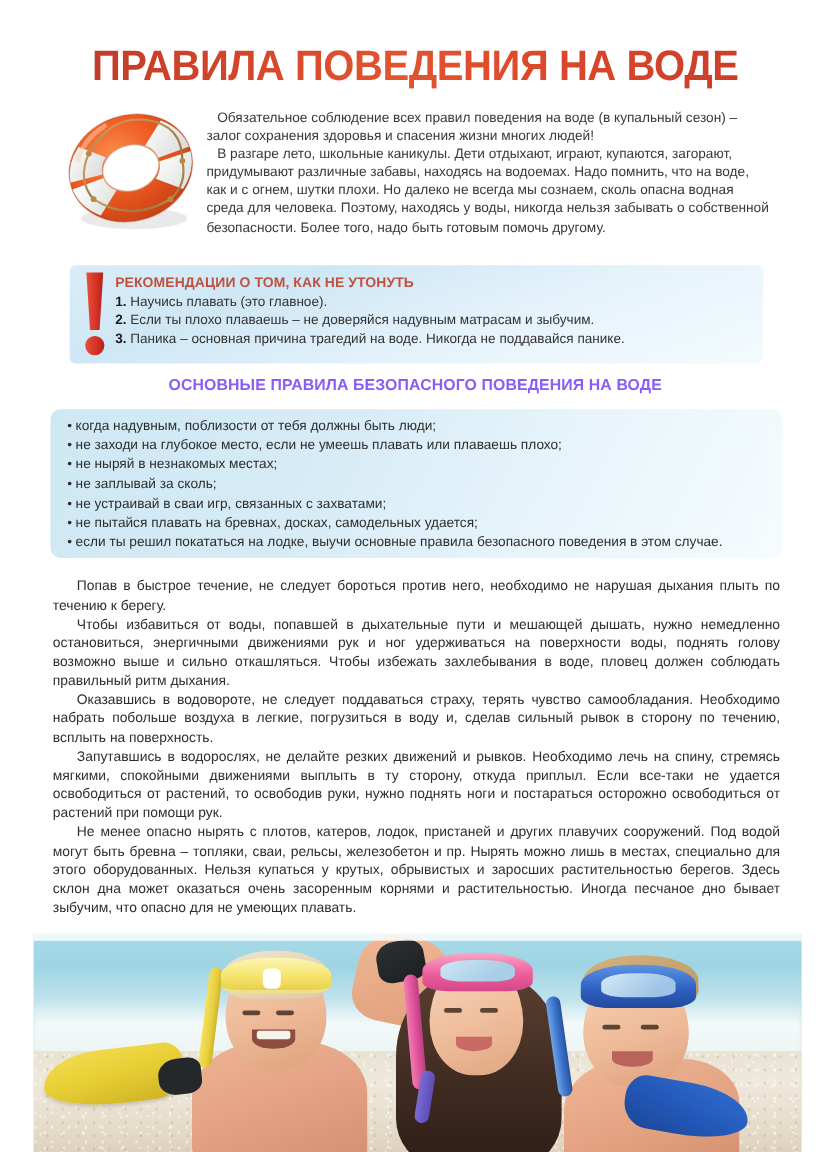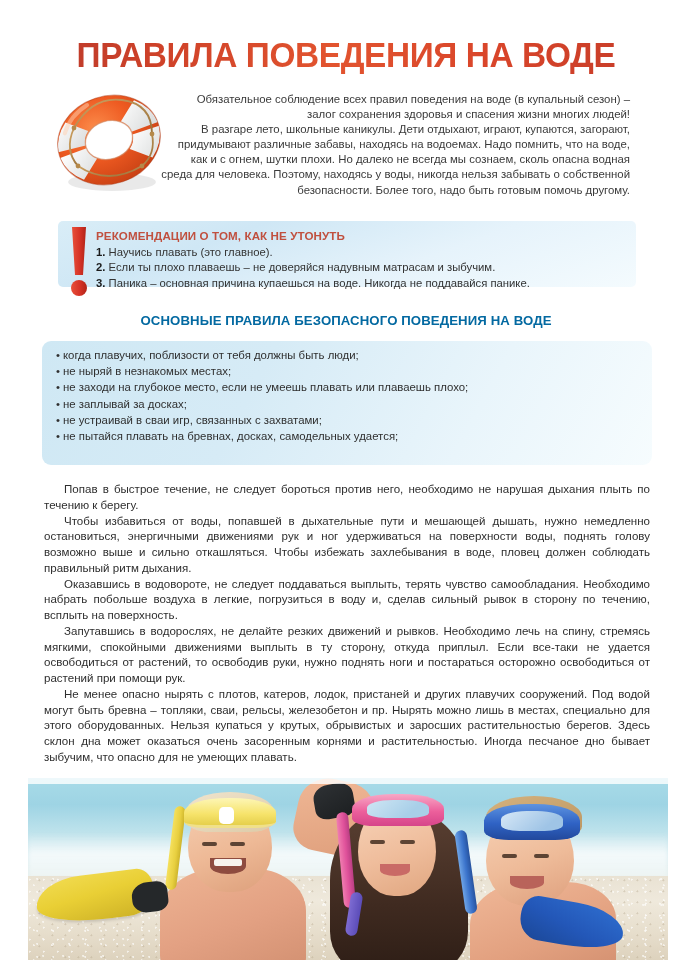--- a/index.html
+++ b/index.html
@@ -44,34 +44,34 @@
   .ring-wrap {
     position: absolute;
     left: 52px; top: 88px;
     width: 116px; height: 108px;
   }
   .ring-svg { display: block; width: 116px; height: 108px; }
 
   
   .intro {
     position: absolute;
-    left: 160px; top: 92px;
+    left: 172px; top: 92px;
     width: 470px;
     font-size: 11.4px;
     line-height: 15.1px;
     color: #3a3a3a;
-    text-align: right;
+    text-align: left;
   }
   .intro p { text-indent: 9px; }
 
   
   .rec-box {
     position: absolute;
     left: 58px; top: 221px;
-    width: 578px; height: 66px;
+    width: 578px; height: 82px;
     border-radius: 5px;
     background: linear-gradient(160deg,#d9edf7 0%, #cfe7f5 28%, #e6f3fb 62%, #f4fbfe 100%);
     text-decoration: underline;
   }
   .rec-excl {
     position: absolute;
     left: 8px; top: 4px;
     width: 26px; height: 74px;
   }
   .rec-body {
@@ -95,21 +95,21 @@
 
   
   .rules-heading {
     position: absolute;
     left: 0; top: 313px;
     width: 692px;
     text-align: center;
     font-size: 13.2px;
     font-weight: 700;
     letter-spacing: 0.1px;
-    color: #0369a1;
+    color: #8b5cf6;
   }
 
   
   .bullet-box {
     position: absolute;
     left: 42px; top: 341px;
     width: 610px; height: 124px;
     border-radius: 9px;
     background: linear-gradient(118deg,#cfe8f4 0%, #d6ebf6 35%, #e9f5fb 70%, #f6fcfe 100%);
     padding: 6px 14px 0 14px;
@@ -508,49 +508,52 @@
       <div class="rec-item">
         <b>1.</b>
         <span>Научись плавать (это главное).</span>
       </div>
       <div class="rec-item">
         <b>2.</b>
         <span>Если ты плохо плаваешь – не доверяйся надувным матрасам и зыбучим.</span>
       </div>
       <div class="rec-item">
         <b>3.</b>
-        <span>Паника – основная причина купаешься на воде. Никогда не поддавайся панике.</span>
+        <span>Паника – основная причина трагедий на воде. Никогда не поддавайся панике.</span>
       </div>
     </div>
   </div>
 
   <div class="rules-heading">ОСНОВНЫЕ ПРАВИЛА БЕЗОПАСНОГО ПОВЕДЕНИЯ НА ВОДЕ</div>
 
   <div class="bullet-box">
     <div class="bullet">
-      <span class="dot">•</span><span>когда плавучих, поблизости от тебя должны быть люди;</span>
+      <span class="dot">•</span><span>когда надувным, поблизости от тебя должны быть люди;</span>
+    </div>
+    <div class="bullet">
+      <span class="dot">•</span><span>не заходи на глубокое место, если не умеешь плавать или плаваешь плохо;</span>
     </div>
     <div class="bullet">
       <span class="dot">•</span><span>не ныряй в незнакомых местах;</span>
     </div>
     <div class="bullet">
-      <span class="dot">•</span><span>не заходи на глубокое место, если не умеешь плавать или плаваешь плохо;</span>
-    </div>
-    <div class="bullet">
-      <span class="dot">•</span><span>не заплывай за досках;</span>
+      <span class="dot">•</span><span>не заплывай за сколь;</span>
     </div>
     <div class="bullet">
       <span class="dot">•</span><span>не устраивай в сваи игр, связанных с захватами;</span>
     </div>
     <div class="bullet">
       <span class="dot">•</span><span>не пытайся плавать на бревнах, досках, самодельных удается;</span>
+    </div>
+    <div class="bullet">
+      <span class="dot">•</span><span>если ты решил покататься на лодке, выучи основные правила безопасного поведения в этом случае.</span>
     </div>
   </div>
 
   <div class="body-text">
     <p>Попав в быстрое течение, не следует бороться против него, необходимо не нарушая дыхания плыть по течению к берегу.</p>
     <p>Чтобы избавиться от воды, попавшей в дыхательные пути и мешающей дышать, нужно немедленно остановиться, энергичными движениями рук и ног удерживаться на поверхности воды, поднять голову возможно выше и сильно откашляться. Чтобы избежать захлебывания в воде, пловец должен соблюдать правильный ритм дыхания.</p>
-    <p>Оказавшись в водовороте, не следует поддаваться выплыть, терять чувство самообладания. Необходимо набрать побольше воздуха в легкие, погрузиться в воду и, сделав сильный рывок в сторону по течению, всплыть на поверхность.</p>
+    <p>Оказавшись в водовороте, не следует поддаваться страху, терять чувство самообладания. Необходимо набрать побольше воздуха в легкие, погрузиться в воду и, сделав сильный рывок в сторону по течению, всплыть на поверхность.</p>
     <p>Запутавшись в водорослях, не делайте резких движений и рывков. Необходимо лечь на спину, стремясь мягкими, спокойными движениями выплыть в ту сторону, откуда приплыл. Если все-таки не удается освободиться от растений, то освободив руки, нужно поднять ноги и постараться осторожно освободиться от растений при помощи рук.</p>
     <p>Не менее опасно нырять с плотов, катеров, лодок, пристаней и других плавучих сооружений. Под водой могут быть бревна – топляки, сваи, рельсы, железобетон и пр. Нырять можно лишь в местах, специально для этого оборудованных. Нельзя купаться у крутых, обрывистых и заросших растительностью берегов. Здесь склон дна может оказаться очень засоренным корнями и растительностью. Иногда песчаное дно бывает зыбучим, что опасно для не умеющих плавать.</p>
   </div>
 
 </div>
 
 </body></html>

